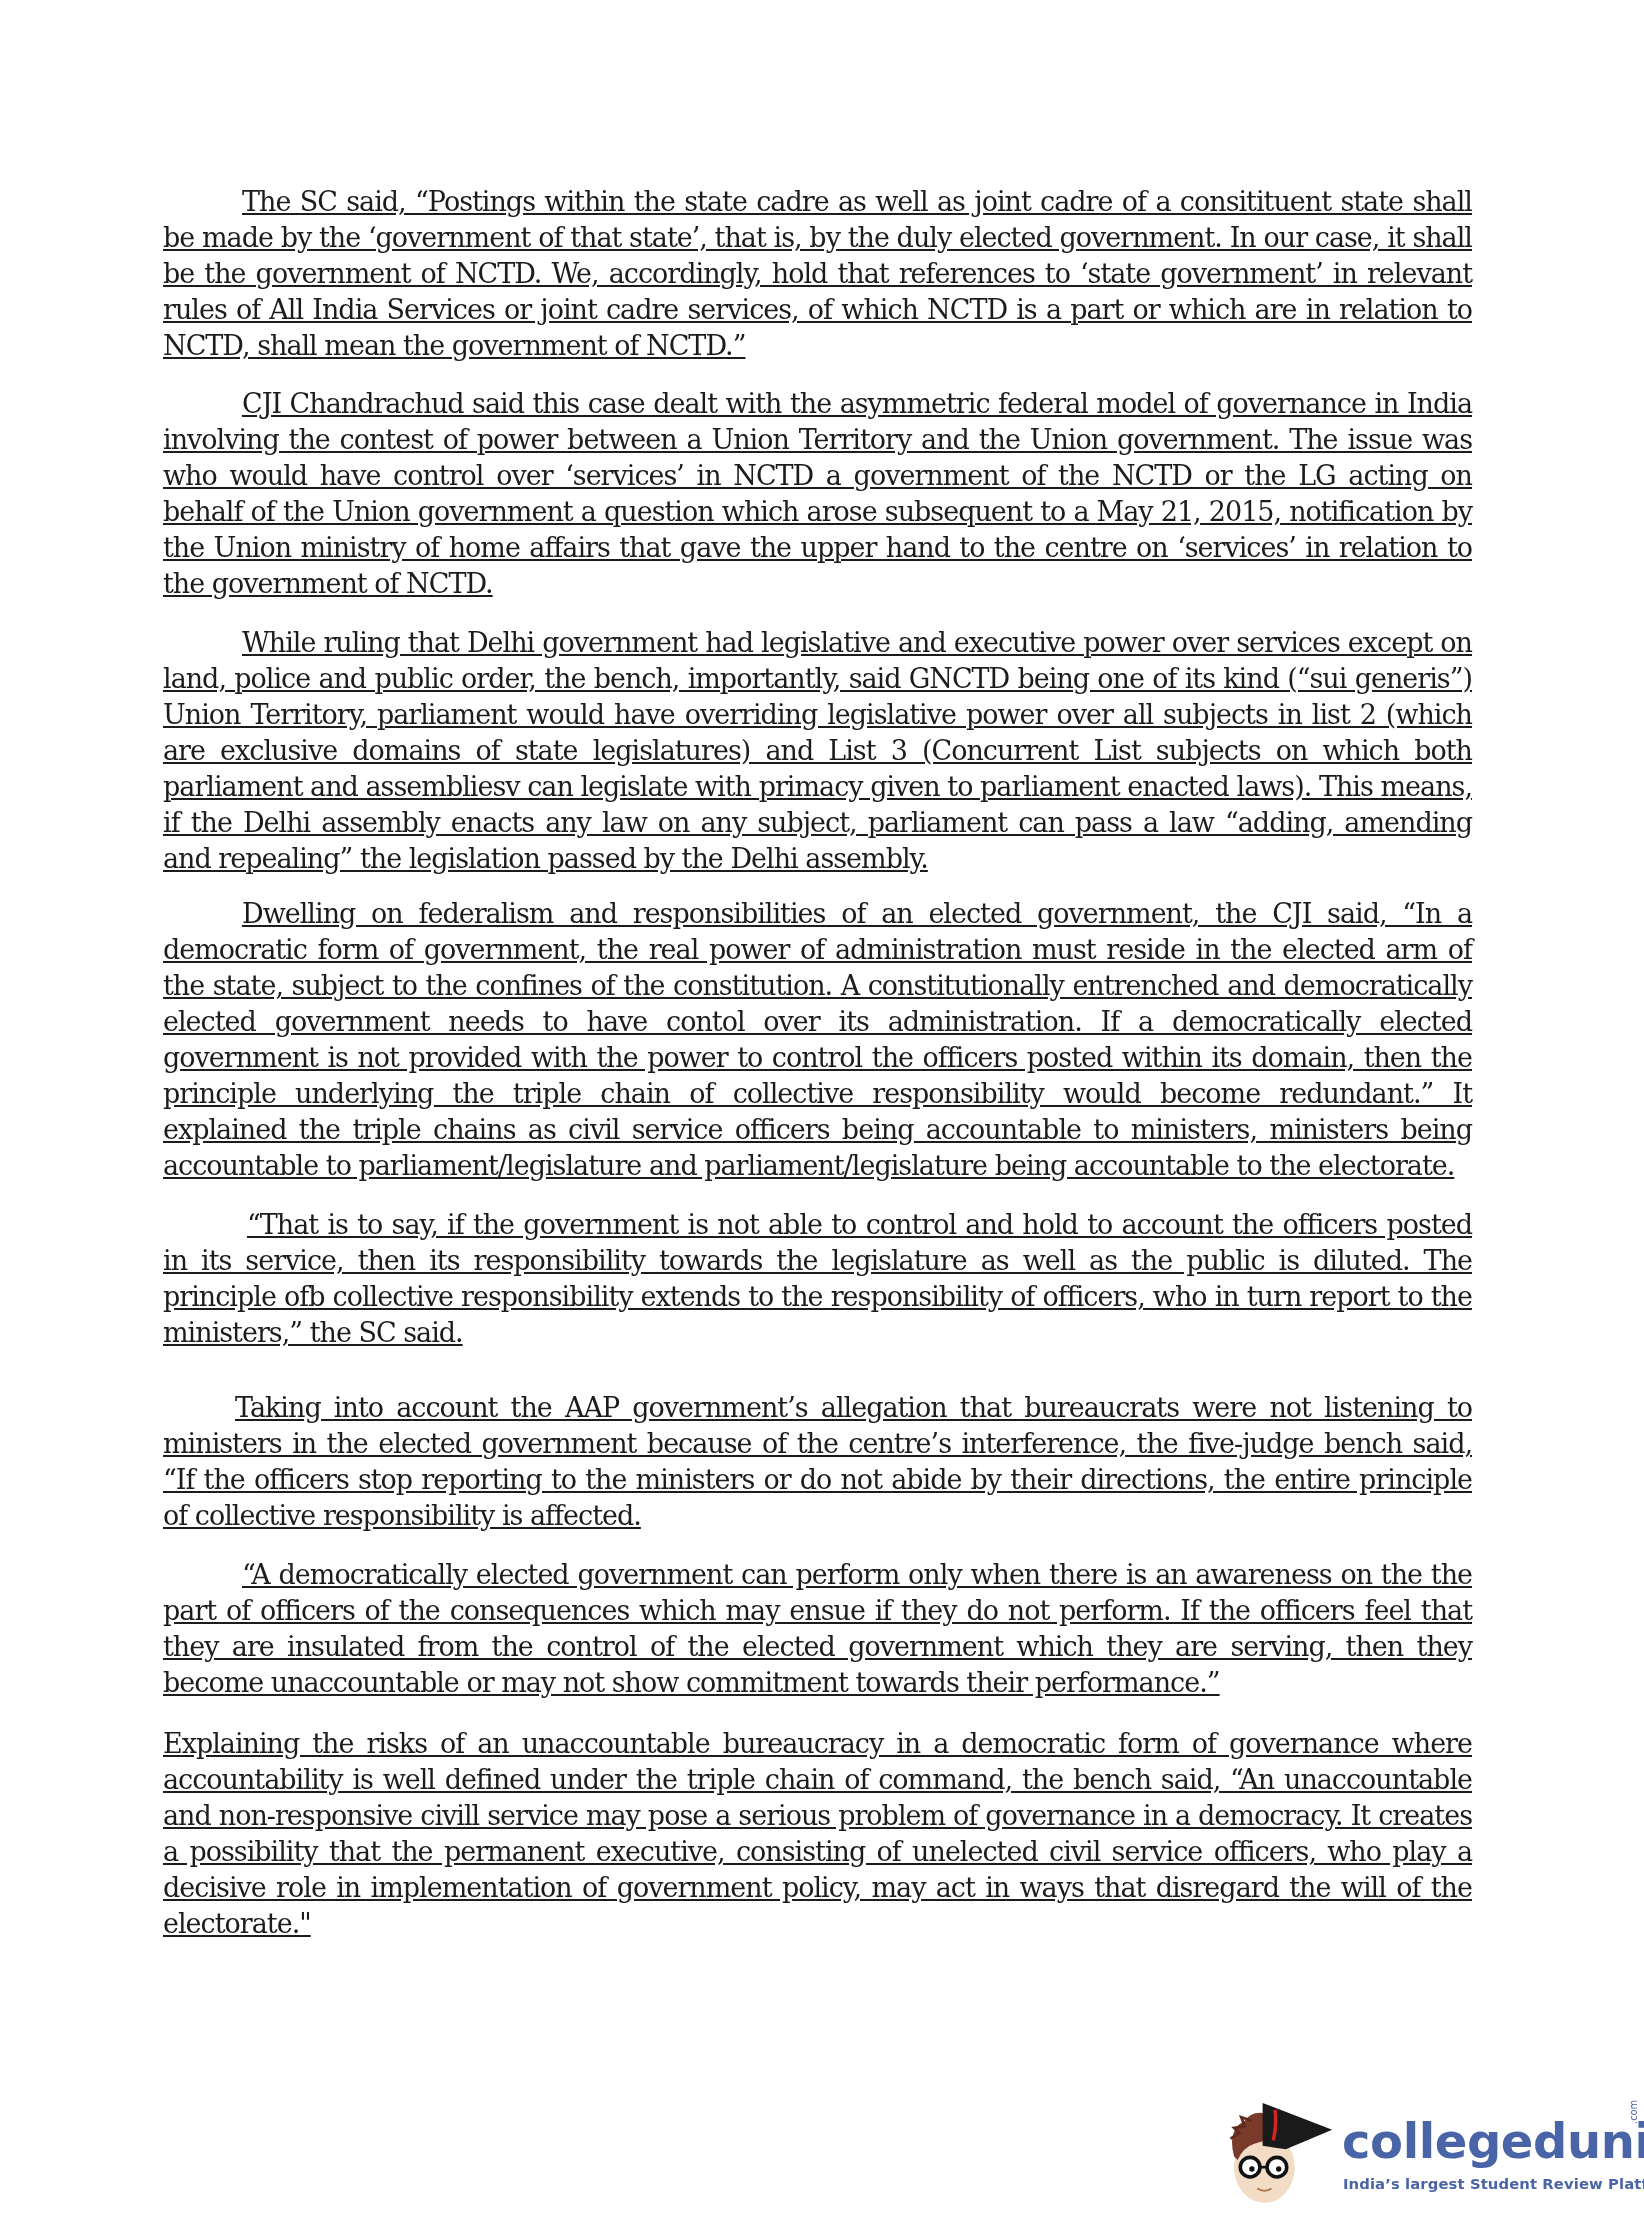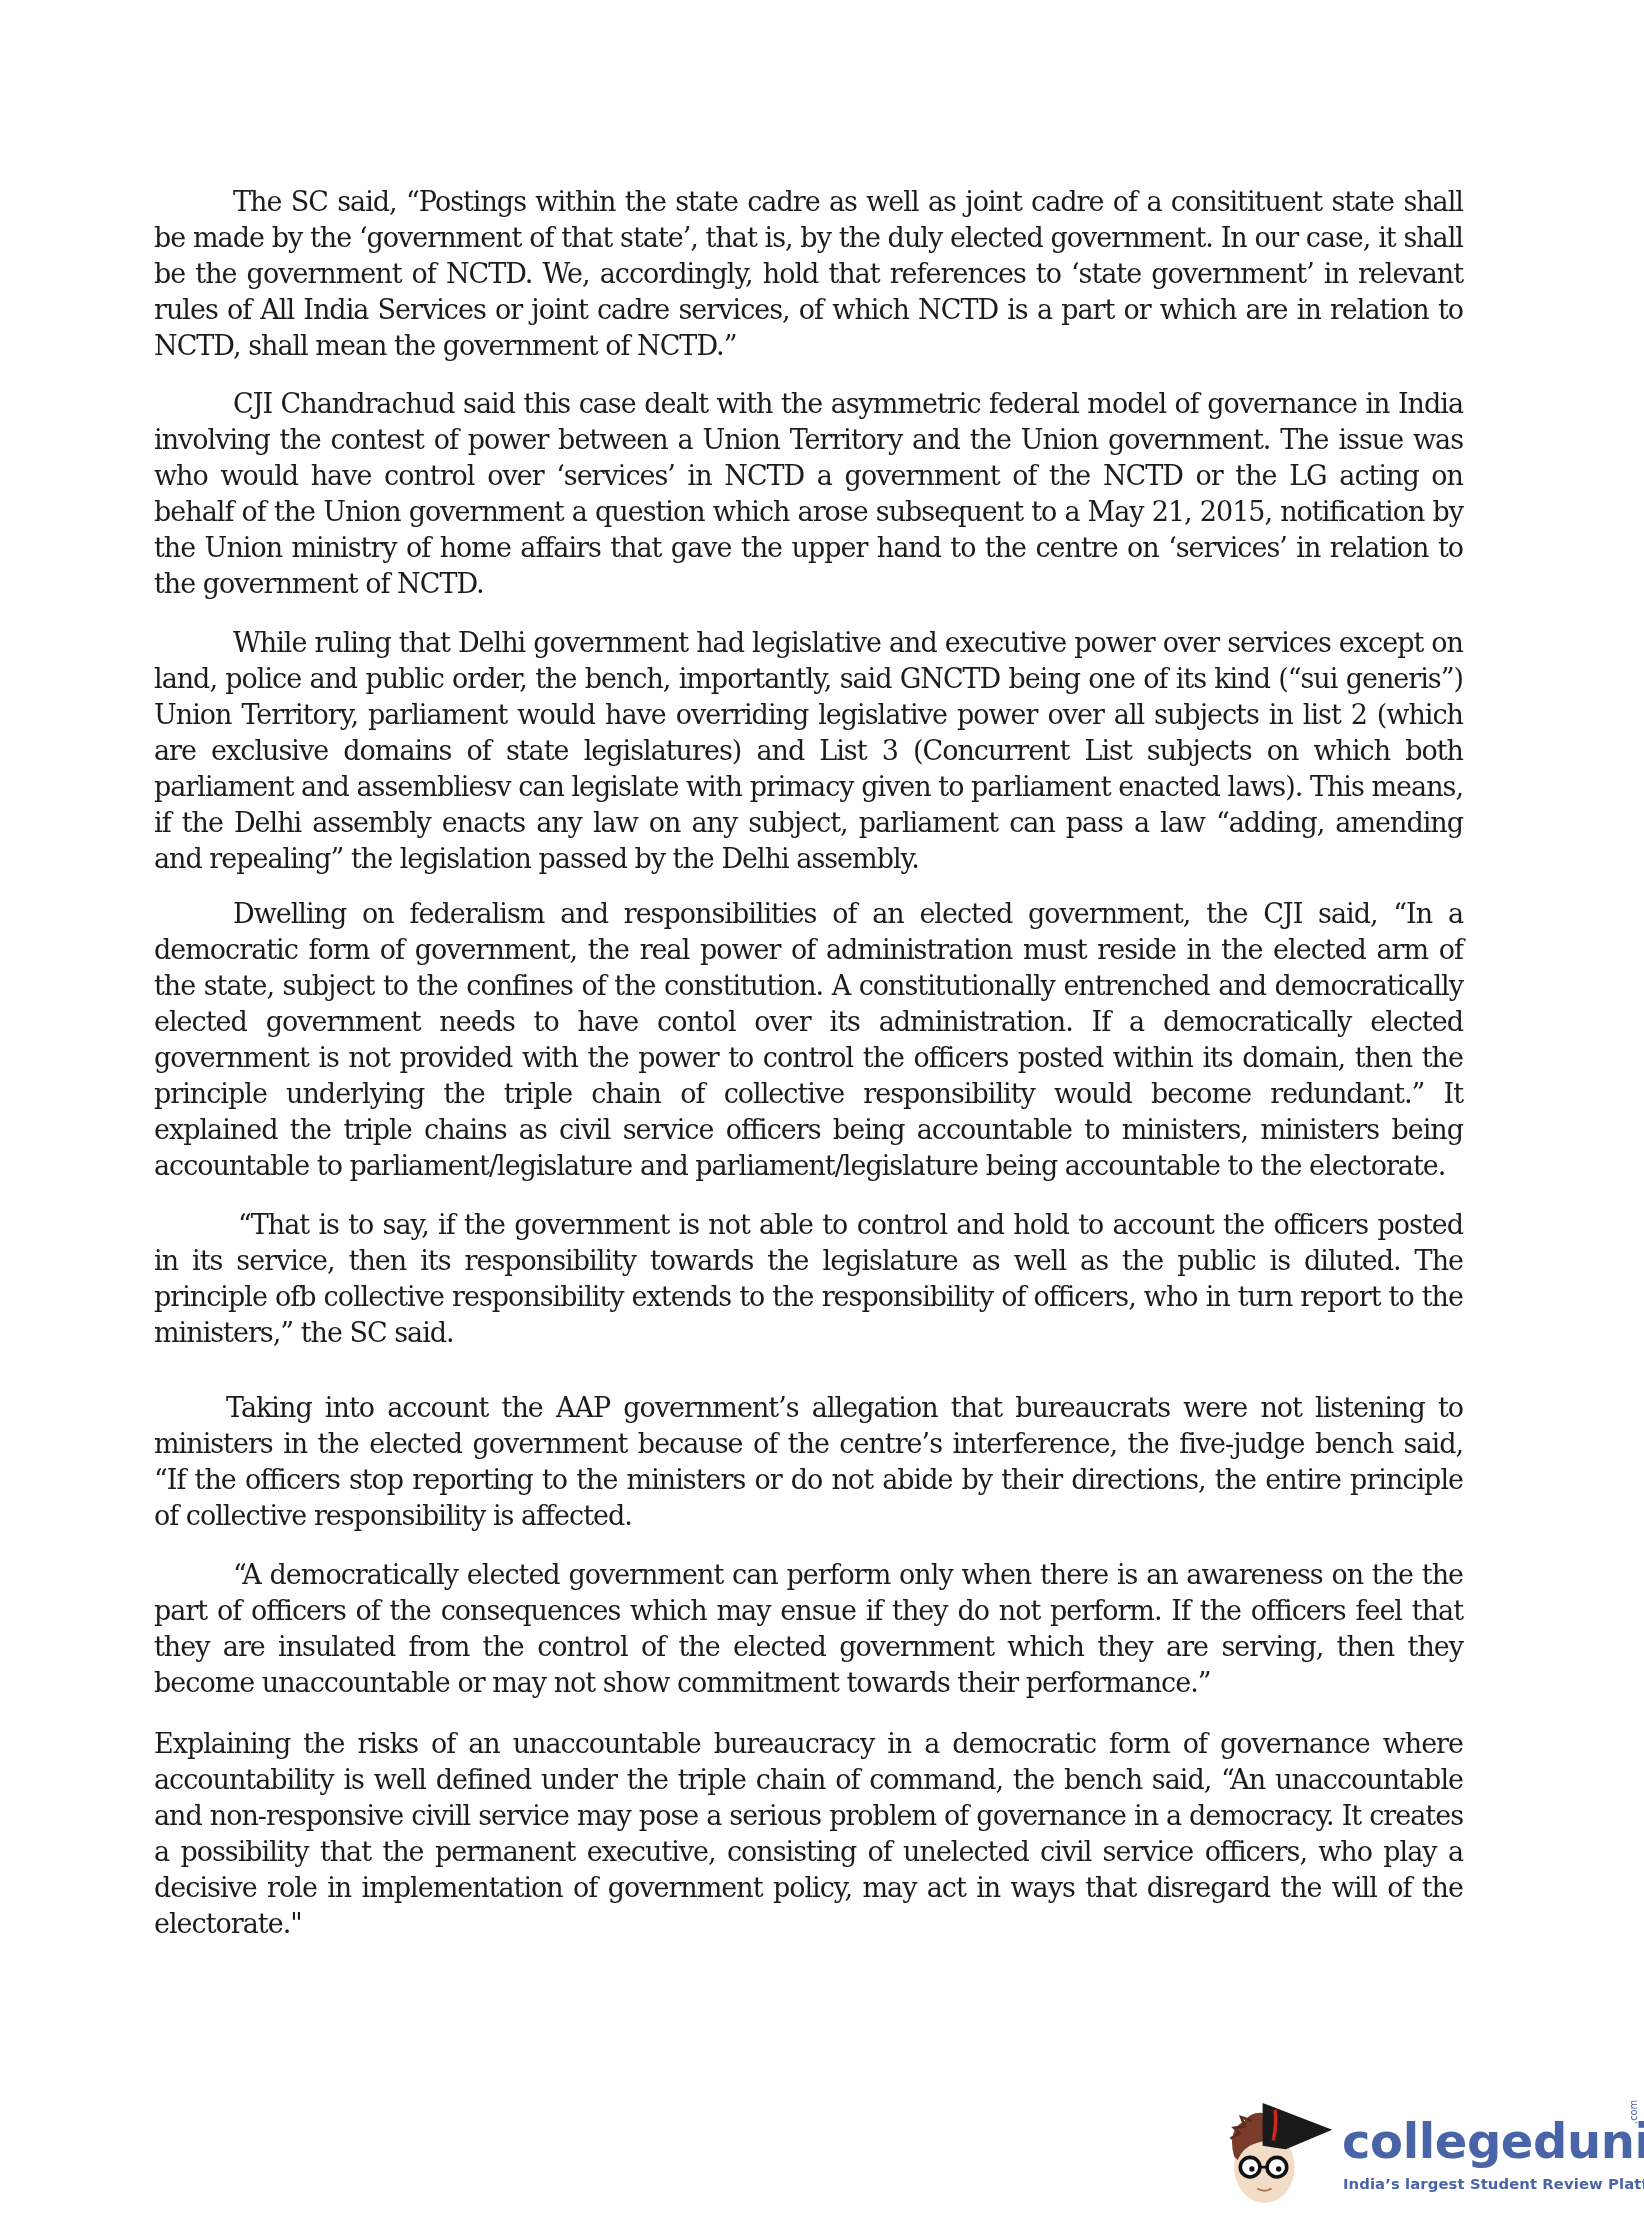--- a/index.html
+++ b/index.html
@@ -1,22 +1,23 @@
 <!DOCTYPE html>
 <html style="font-size:14.3px"><head>
 <meta charset="utf-8">
 <style>
   html, body { margin: 0; padding: 0; background: #ffffff; }
   body { width: 1644px; height: 2217px; position: relative; overflow: hidden; }
   .page {
-    position: absolute; left: 154px; top: 184px; width: 1309px;
+    position: absolute; left: 163px; top: 184px; width: 1309px;
     font-family: "DejaVu Serif", "Liberation Serif", serif;
     color: #1c1c1c;
     font-size: 27px; line-height: 36px;
     letter-spacing: -1px;
+    text-decoration: underline;
   }
   .page p {
     margin: 0; text-align: justify; text-align-last: left;
   }
   .p1 { text-indent: 79px; margin-bottom: 21.5px !important; }
   .p2 { text-indent: 79px; margin-bottom: 23px !important; }
   .p3 { text-indent: 79px; margin-bottom: 19.7px !important; }
   .p4 { text-indent: 79px; margin-bottom: 23px !important; }
   .p5 { text-indent: 84px; margin-bottom: 39px !important; }
   .p6 { text-indent: 72px; margin-bottom: 23px !important; }

